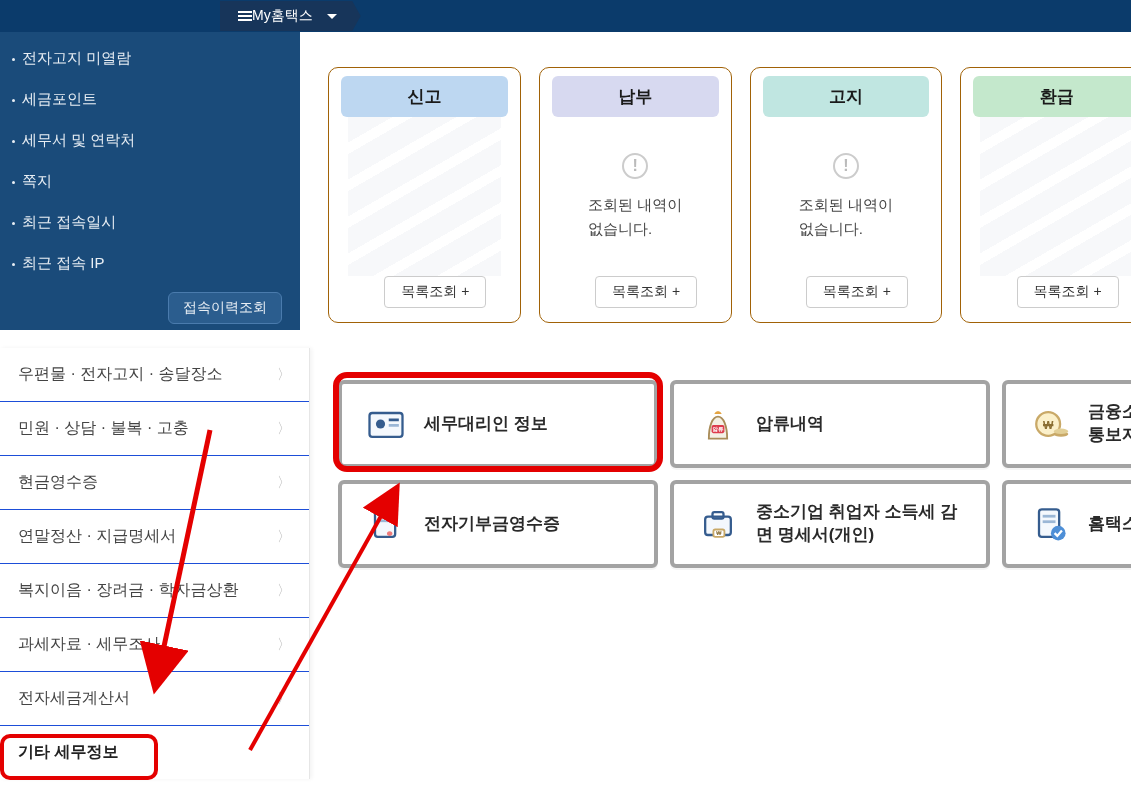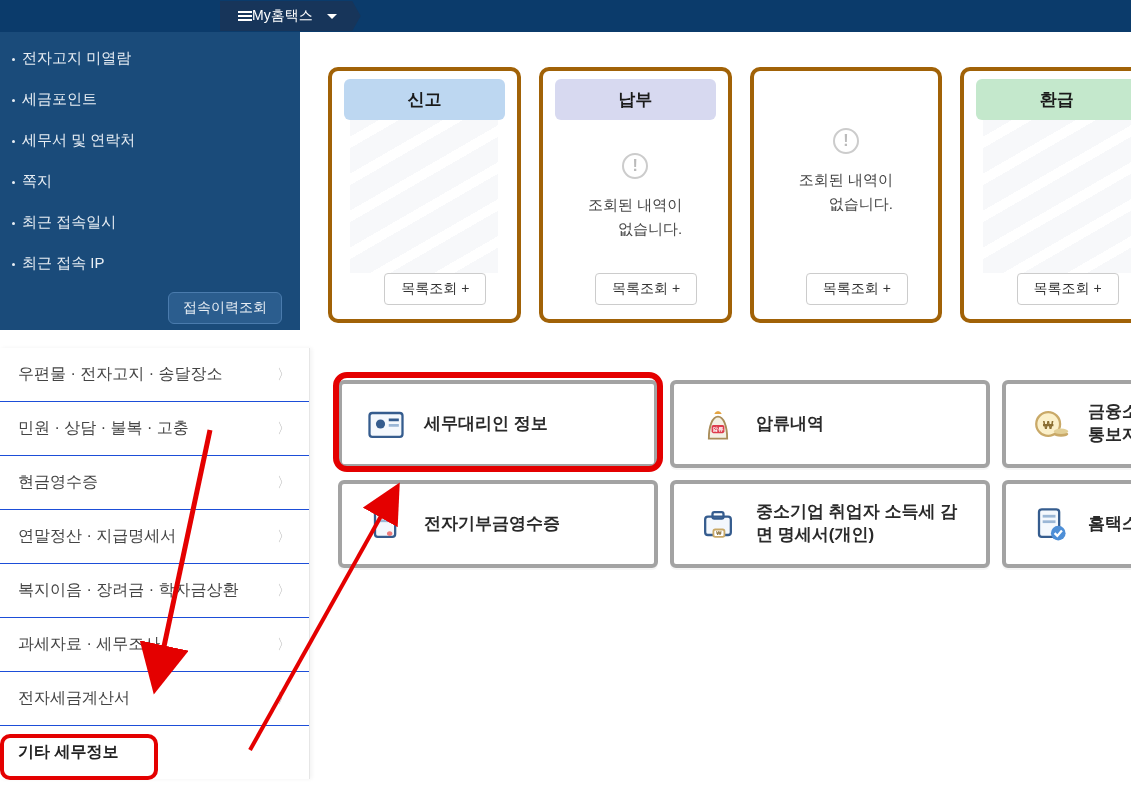--- a/index.html
+++ b/index.html
@@ -120,21 +120,21 @@
       position: absolute;
       top: 67px;
       left: 328px;
       width: 825px;
       display: flex;
       gap: 18px;
     }
     .card {
       flex: 1;
       height: 256px;
-      border: 4px solid #a16207;
+      border: 1px solid #a16207;
       border-radius: 10px;
       background: #fff;
       display: flex;
       flex-direction: column;
       align-items: center;
       padding: 0 12px 14px 12px;
       position: relative;
     }
     .card-head {
       width: 100%;
@@ -156,21 +156,21 @@
       position: relative;
       display: flex;
       flex-direction: column;
       align-items: center;
       justify-content: center;
     }
     .card-empty-text {
       color: #444;
       font-size: 15px;
       line-height: 1.6;
-      text-align: right;
+      text-align: left;
     }
     .card-empty-icon {
       width: 26px; height: 26px;
       border: 2px solid #ccc;
       border-radius: 50%;
       color: #bbb;
       font-weight: 700;
       display: flex; align-items: center; justify-content: center;
       margin-bottom: 14px;
       font-size: 16px;
@@ -307,20 +307,21 @@
   </div>
   <div class="card">
     <div class="card-head lilac">납부</div>
     <div class="card-body">
       <div class="card-empty-icon">!</div>
       <div class="card-empty-text">조회된 내역이<br>없습니다.</div>
     </div>
     <button class="card-foot-btn">목록조회 +</button>
   </div>
   <div class="card">
+    <div class="card-head teal">고지</div>
     <div class="card-body">
       <div class="card-empty-icon">!</div>
       <div class="card-empty-text">조회된 내역이<br>없습니다.</div>
     </div>
     <button class="card-foot-btn">목록조회 +</button>
   </div>
   <div class="card">
     <div class="card-head mint">환급</div>
     <div class="card-body">
         <div class="placeholder-shimmer"></div>

